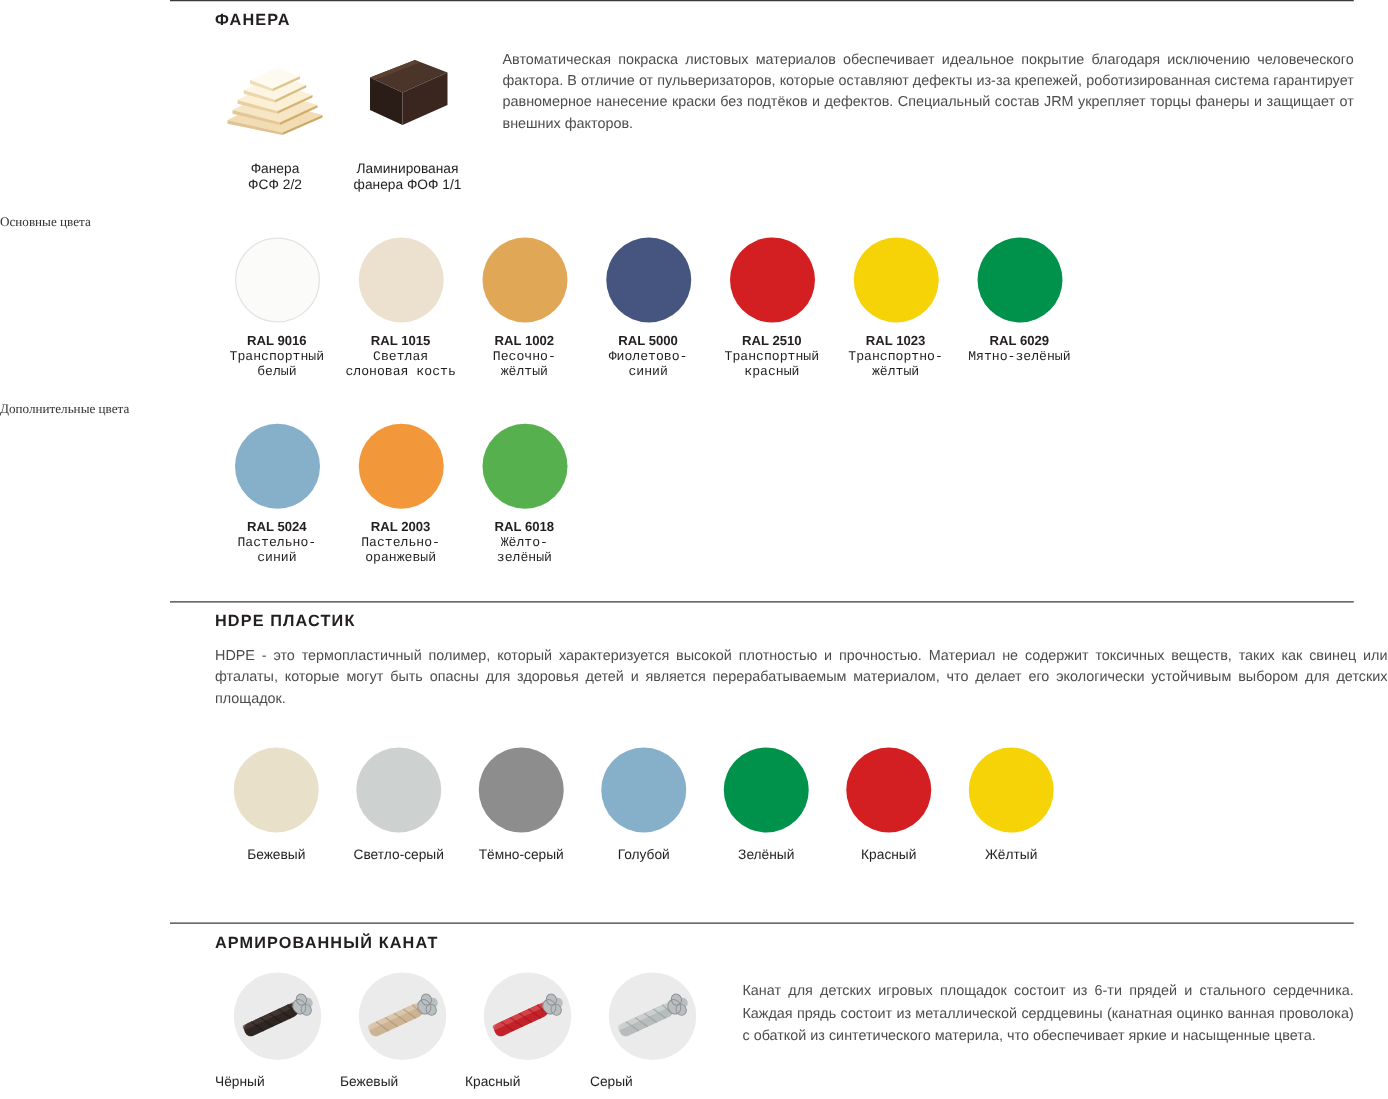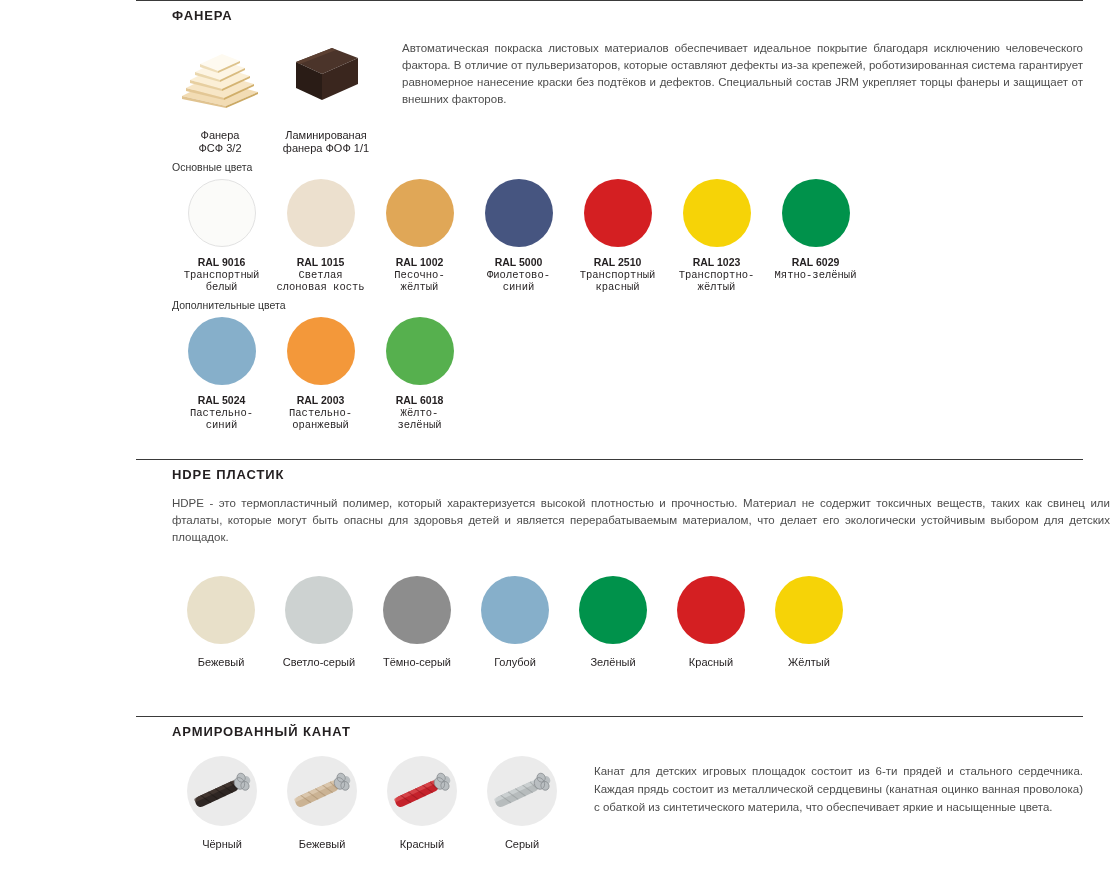--- a/index.html
+++ b/index.html
@@ -91,25 +91,25 @@
   }
   .lam-block {
     position: absolute;
     left: 10px;
     top: 10px;
     width: 74px;
     height: 66px;
   }
   
   .group-label {
-    padding-left: 172px;
     font-size: 10.5px;
     color: #333;
-    margin-top: 6px;
+    margin-top: 18px;
     margin-bottom: 6px;
+    font-family: Liberation Serif, serif;
   }
   .swatch-row {
     display: flex;
     padding-left: 172px;
     padding-right: 20px;
     gap: 0px;
   }
   .swatch-cell {
     width: 99px;
     text-align: center;
@@ -167,21 +167,21 @@
     display: flex;
     padding-left: 172px;
     padding-right: 27px;
     margin-top: 10px;
   }
   .rope-samples {
     display: flex;
   }
   .rope-cell {
     width: 100px;
-    text-align: center;
+    text-align: left;
   }
   .rope-circle {
     width: 70px;
     height: 70px;
     border-radius: 50%;
     margin: 0 auto;
     position: relative;
     overflow: hidden;
   }
   .rope-label {
@@ -231,21 +231,21 @@
               <polygon points="17,26 17,29 42,36 42,34" fill="#ead7ad"></polygon>
               <polygon points="42,34 42,36 67,24 67,22" fill="#d9bc80"></polygon>
               <polygon points="22,18 44,8 62,15 40,25" fill="#fefaf0"></polygon>
               <polygon points="22,18 22,21 40,27 40,25" fill="#eeddb8"></polygon>
               <polygon points="40,25 40,27 62,17 62,15" fill="#ddc38c"></polygon>
             </g>
           </svg>
         </div>
         <div class="ply-caption">
           <div>Фанера</div>
-          <div>ФСФ 3/2</div>
+          <div>ФСФ 2/2</div>
         </div>
       </div>
 
       <div class="ply-item">
         <div class="ply-swatch">
           <svg class="lam-block" viewBox="0 0 74 66">
             <polygon points="8,18 44,4 70,14 34,30" fill="#4b342a"></polygon>
             <polygon points="8,18 8,44 34,56 34,30" fill="#2a1c16"></polygon>
             <polygon points="34,30 34,56 70,40 70,14" fill="#3a261e"></polygon>
             <polygon points="8,18 44,4 48,6 12,20" fill="#5c4032"></polygon>

